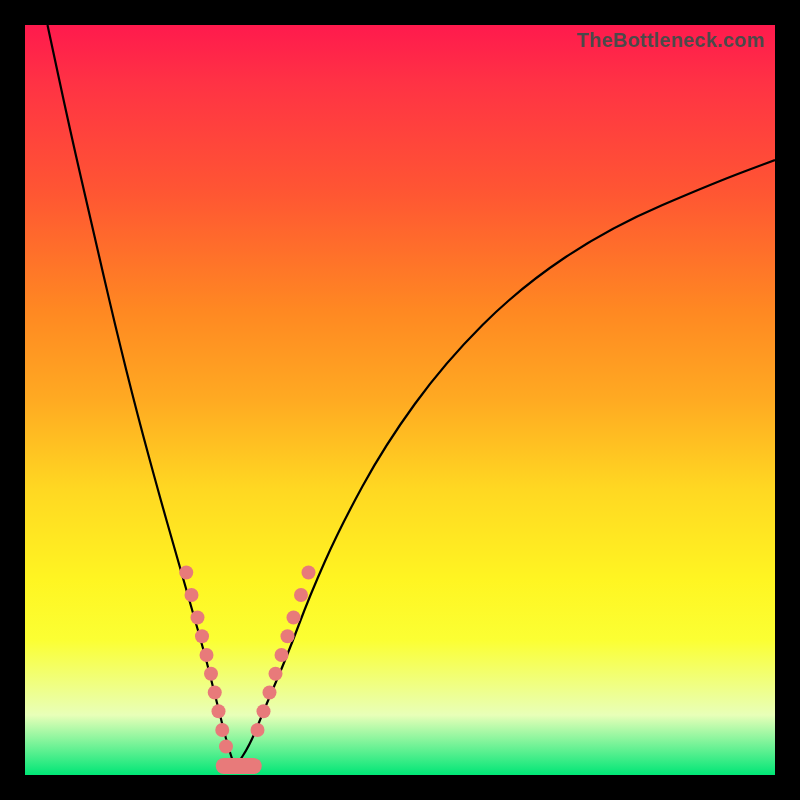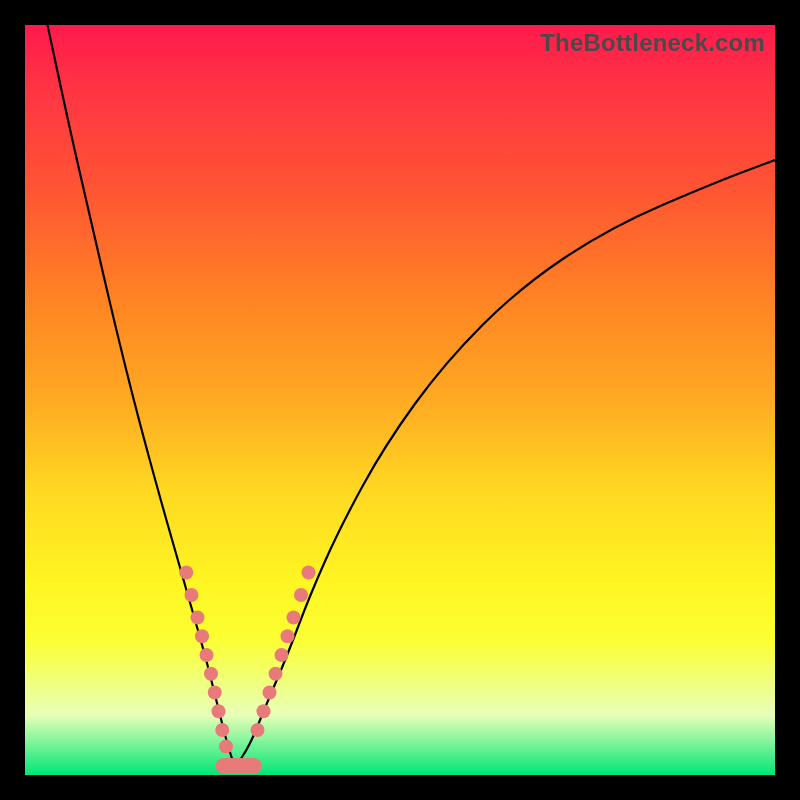--- a/index.html
+++ b/index.html
@@ -28,21 +28,21 @@
         #fbff33 82%,
         #e8ffb8 92%,
         #00e676 100%
       );
     }
     .watermark {
       position: absolute;
       top: 4px;
       right: 10px;
       font-family: Arial, Helvetica, sans-serif;
-      font-size: 24px;
+      font-size: 20px;
       font-weight: 600;
       color: #4a4a4a;
       letter-spacing: 0.2px;
       z-index: 10;
     }
     .curve-svg {
       position: absolute;
       left: 0; top: 0;
       width: 100%; height: 100%;
     }

